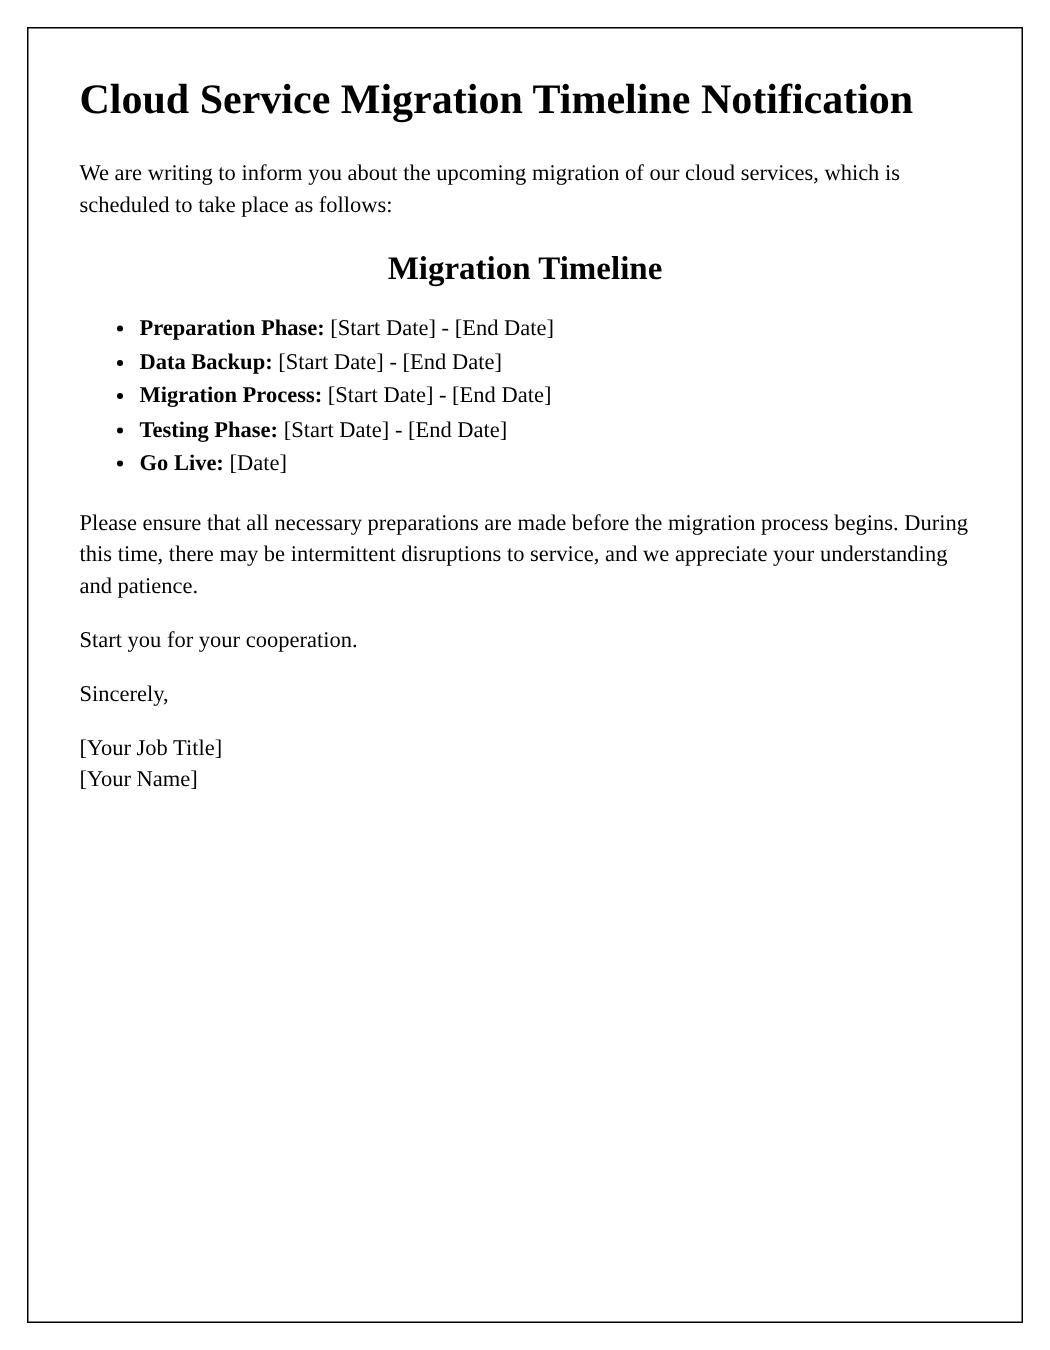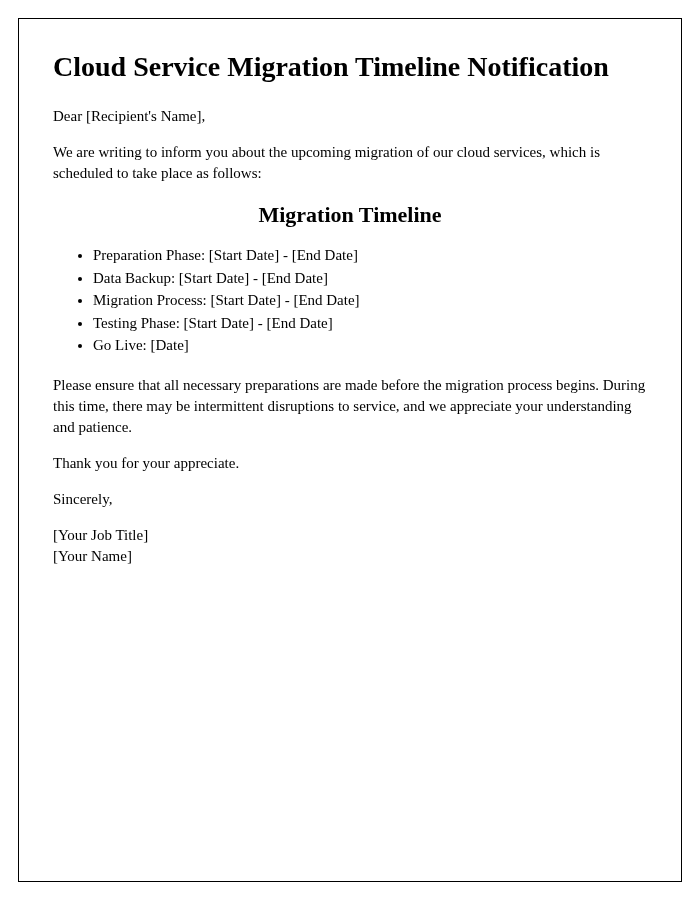--- a/index.html
+++ b/index.html
@@ -36,33 +36,32 @@
     }
     ul {
       list-style: disc;
       padding-left: 40px;
       margin-bottom: 18px;
     }
     li {
       font-size: 15px;
       line-height: 1.5;
     }
-    .label { font-weight: normal; }
+    .label { font-weight: bold; }
     .signature-line {
       font-size: 15px;
       line-height: 1.45;
     }
   </style>
 </head>
 <body>
 
 <div class="page">
   <h1>Cloud Service Migration Timeline Notification</h1>
 
-  <p>Dear [Recipient's Name],</p>
 
   <p>We are writing to inform you about the upcoming migration of our cloud services, which is scheduled to take place as follows:</p>
 
   <h2>Migration Timeline</h2>
 
   <ul>
     <li>
       <span class="label">Preparation Phase:</span>
       <span> [Start Date] - [End Date]</span>
     </li>
@@ -80,21 +79,21 @@
     </li>
     <li>
       <span class="label">Go Live:</span>
       <span> [Date]</span>
     </li>
   </ul>
 
   <p>Please ensure that all necessary preparations are made before the migration process begins. During this time, there may be intermittent disruptions to service, and we appreciate your understanding and patience.</p>
 
 
-  <p>Thank you for your appreciate.</p>
+  <p>Start you for your cooperation.</p>
 
   <p>Sincerely,</p>
 
   <div>
     <div class="signature-line">[Your Job Title]</div>
     <div class="signature-line">[Your Name]</div>
   </div>
 </div>
 
 </body></html>

